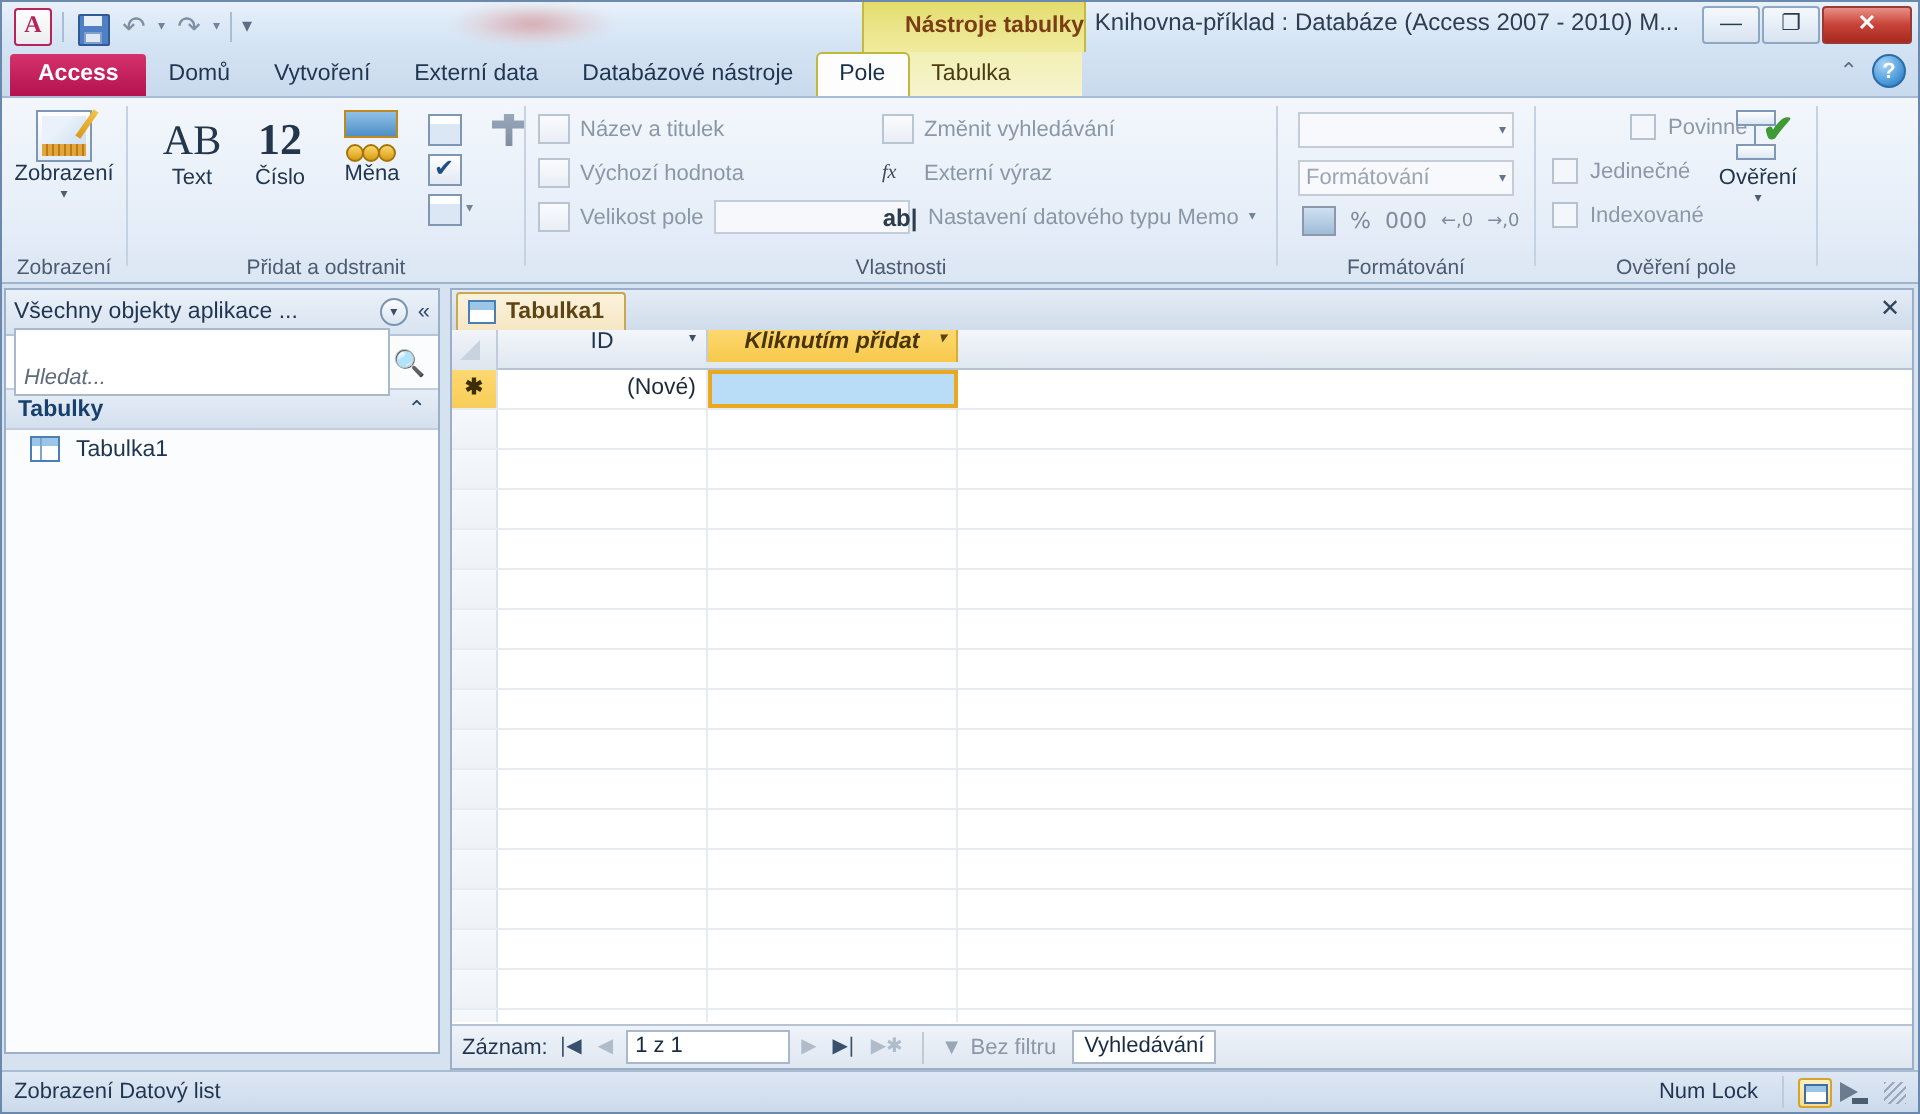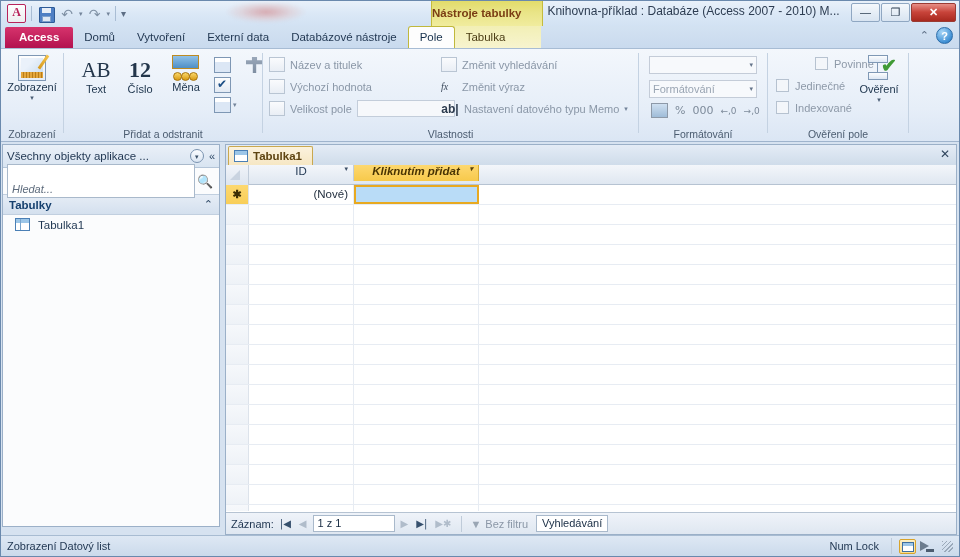--- a/index.html
+++ b/index.html
@@ -38,21 +38,21 @@
   .wbtn{width:29px;height:19px;border:1px solid #8fa7c2;border-radius:2px;
     background:linear-gradient(180deg,#f4f8fc,#d8e4f1);
     color:#2b3c50;font-size:11px;line-height:17px;text-align:center;box-sizing:border-box;}
   .wbtn.close{width:45px;border:1px solid #9a3b33;
     background:linear-gradient(180deg,#e88f86,#c8443a 48%,#a8291f);color:#fff;font-weight:bold;}
 
   
   .ctxtab{position:absolute;left:430px;top:0;width:110px;height:25px;
     background:linear-gradient(180deg,#e3dc6a 0%,#e9e487 45%,#f0ec9e 100%);
     border-left:1px solid #c4bb3e;border-right:1px solid #c4bb3e;
-    color:#7a3d14;font-weight:bold;font-size:11.5px;text-align:left;line-height:25px;}
+    color:#7a3d14;font-weight:bold;font-size:11.5px;text-align:right;line-height:25px;}
 
   
   .tabstrip{position:relative;height:22px;
     background:linear-gradient(180deg,#d3e2f2 0%,#c9daee 100%);
     border-bottom:1px solid #a7bcd4;}
   .tabs{position:absolute;left:4px;top:0;display:flex;align-items:flex-end;height:22px;}
   .tab{height:21px;line-height:21px;padding:0 11px;font-size:11.5px;color:#1f3550;white-space:nowrap;}
   .tab.file{background:linear-gradient(180deg,#d6336c,#b3124f);color:#fff;font-weight:bold;
     border-radius:2px 2px 0 0;padding:0 14px;}
   .tab.active{background:#fdfdfd;border:1px solid #c0b83c;border-bottom:none;
@@ -333,21 +333,21 @@
         <div class="propico"></div>
         <div class="t">Velikost pole</div>
         <div class="propinput"></div>
       </div>
       <div class="propline" style="left:178px;top:6px;">
         <div class="propico"></div>
         <div class="t">Změnit vyhledávání</div>
       </div>
       <div class="propline" style="left:178px;top:28px;">
         <div class="t" style="width:16px;text-align:left;font-family:'Liberation Serif',serif;font-style:italic;color:#3c4a5c;font-size:10px;">fx</div>
-        <div class="t">Změnit výraz</div>
+        <div class="t">Externí výraz</div>
       </div>
       <div class="propline" style="left:178px;top:50px;">
         <div class="t" style="width:18px;text-align:center;font-weight:bold;color:#2c3b4e;font-size:12px;">ab|</div>
         <div class="t">Nastavení datového typu Memo</div>
         <div class="tinycaret">▾</div>
       </div>
       <div class="gtitle">Vlastnosti</div>
     </div>
     <div class="gsep" style="left:637px;"></div>
 

